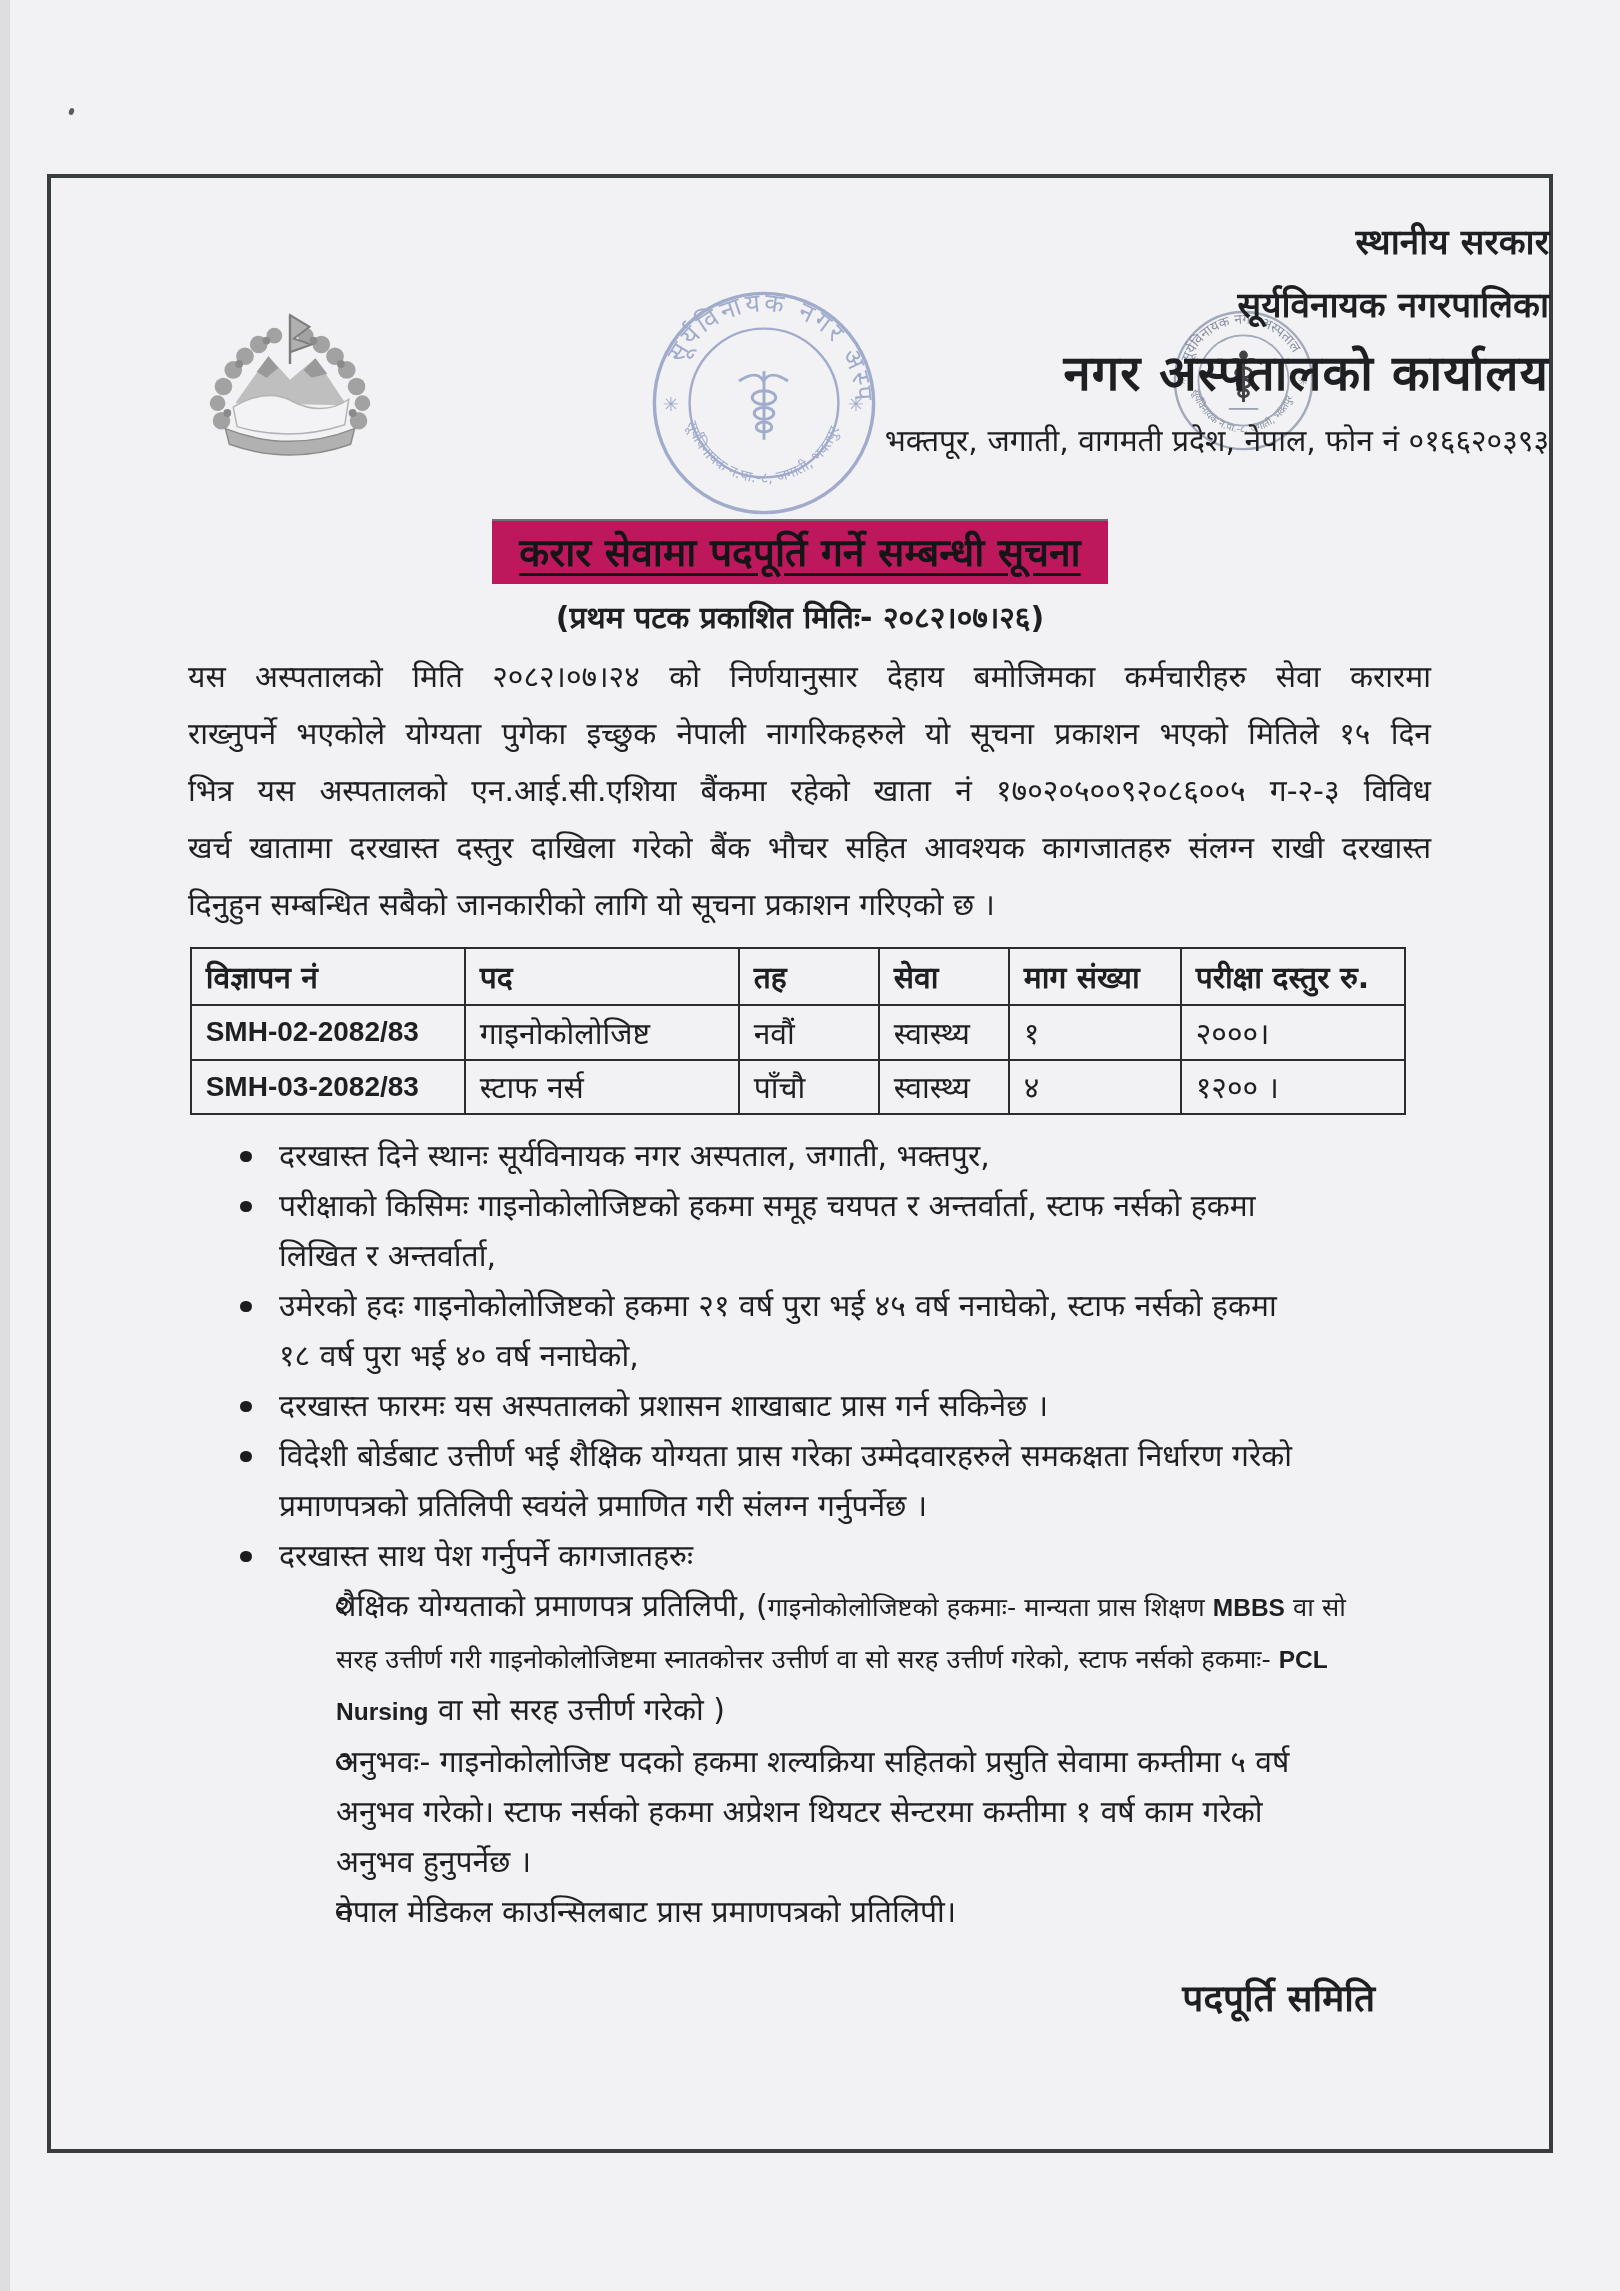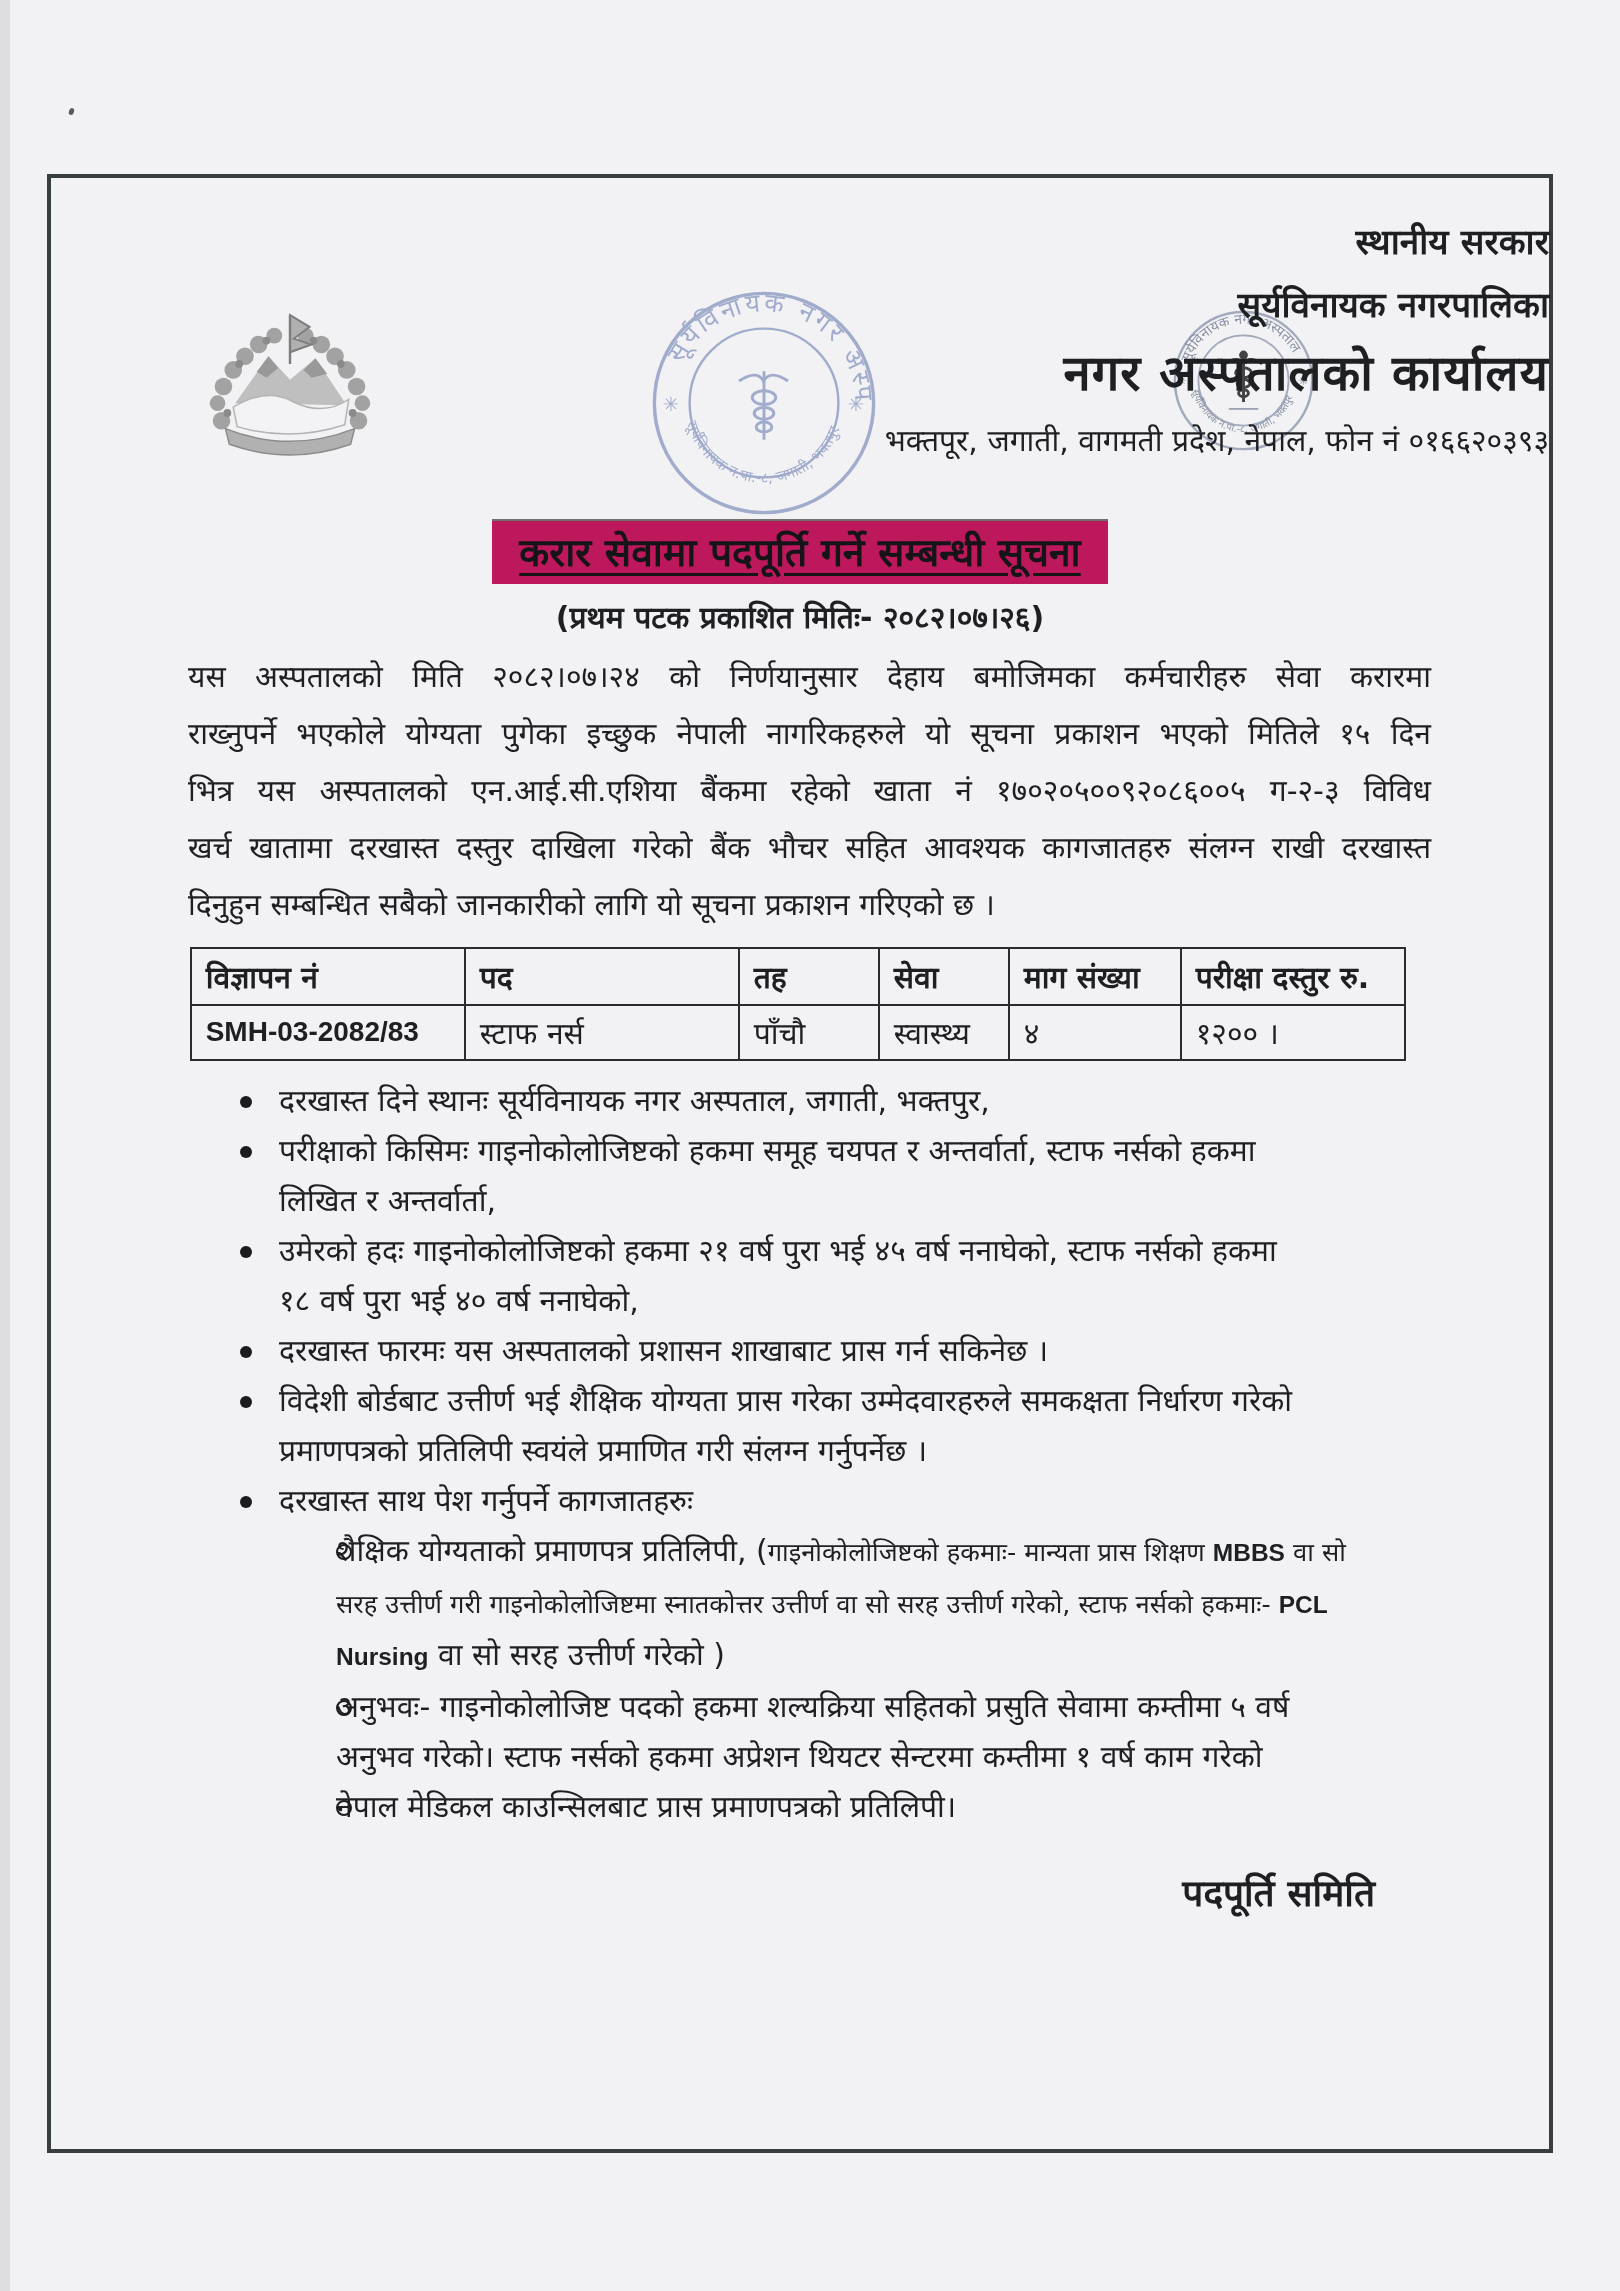--- a/index.html
+++ b/index.html
@@ -193,20 +193,28 @@
           <th>विज्ञापन नं</th>
           <th>पद</th>
           <th>तह</th>
           <th>सेवा</th>
           <th>माग संख्या</th>
           <th>परीक्षा दस्तुर रु.</th>
         </tr>
       </thead>
     <tbody id="vtbody">
         <tr>
+          <td class="code">SMH-02-2082/83</td>
+          <td>गाइनोकोलोजिष्ट</td>
+          <td>नवौं</td>
+          <td>स्वास्थ्य</td>
+          <td>१</td>
+          <td>२०००।</td>
+        </tr>
+        <tr>
           <td class="code">SMH-03-2082/83</td>
           <td>स्टाफ नर्स</td>
           <td>पाँचौ</td>
           <td>स्वास्थ्य</td>
           <td>४</td>
           <td>१२०० ।</td>
         </tr>
       </tbody>
   </table>
 
@@ -272,20 +280,21 @@
           <div class="b-line"><span class="seg-lat">Nursing</span><span> वा सो सरह उत्तीर्ण गरेको )</span></div>
         </div>
       </div>
       <div class="b-item sub">
         <span class="b-marker">
           <span class="ring"></span>
         </span>
         <div class="b-lines">
           <div class="b-line"><span>अनुभवः- गाइनोकोलोजिष्ट पदको हकमा शल्यक्रिया सहितको प्रसुति सेवामा कम्तीमा ५ वर्ष</span></div>
           <div class="b-line"><span>अनुभव गरेको।  स्टाफ नर्सको हकमा अप्रेशन थियटर सेन्टरमा कम्तीमा १ वर्ष काम गरेको</span></div>
+          <div class="b-line"><span>अनुभव हुनुपर्नेछ  ।</span></div>
         </div>
       </div>
       <div class="b-item sub">
         <span class="b-marker">
           <span class="ring"></span>
         </span>
         <div class="b-lines">
           <div class="b-line"><span>नेपाल मेडिकल काउन्सिलबाट प्रास प्रमाणपत्रको प्रतिलिपी।</span></div>
         </div>
       </div>

